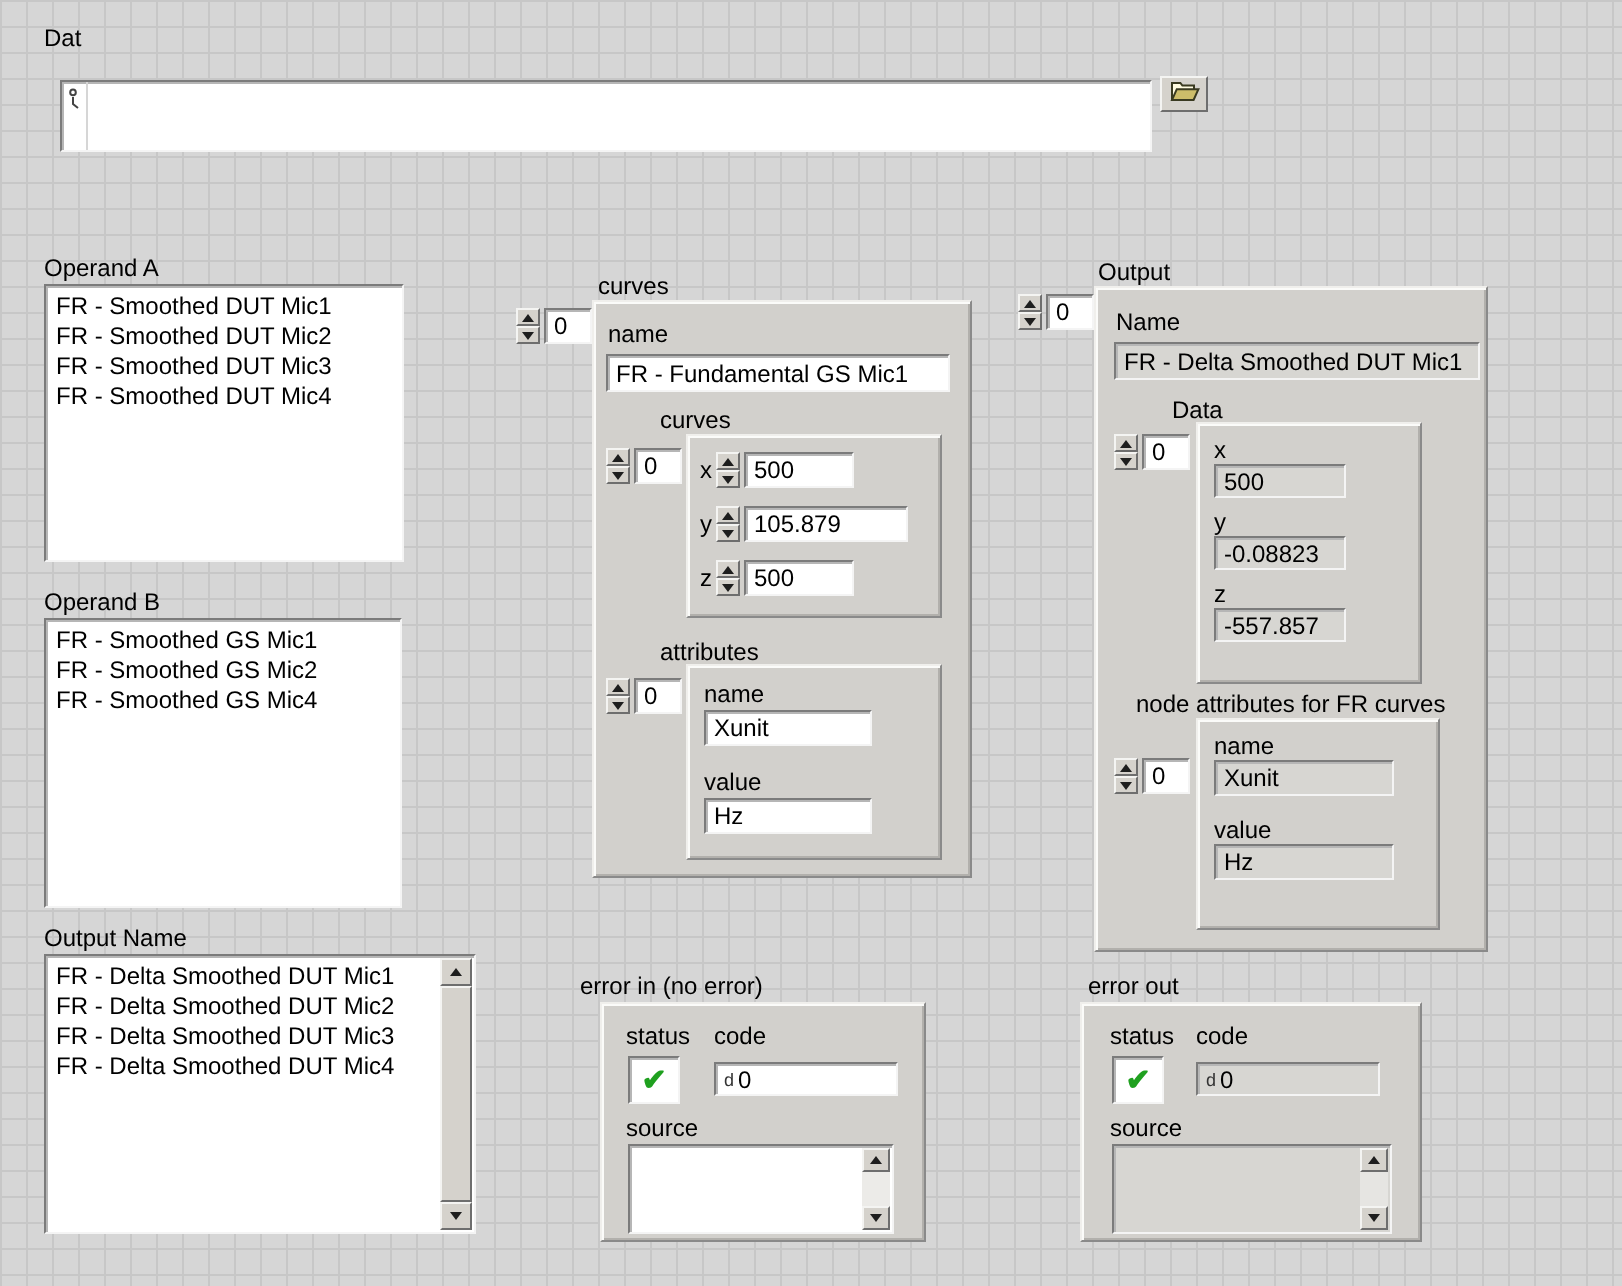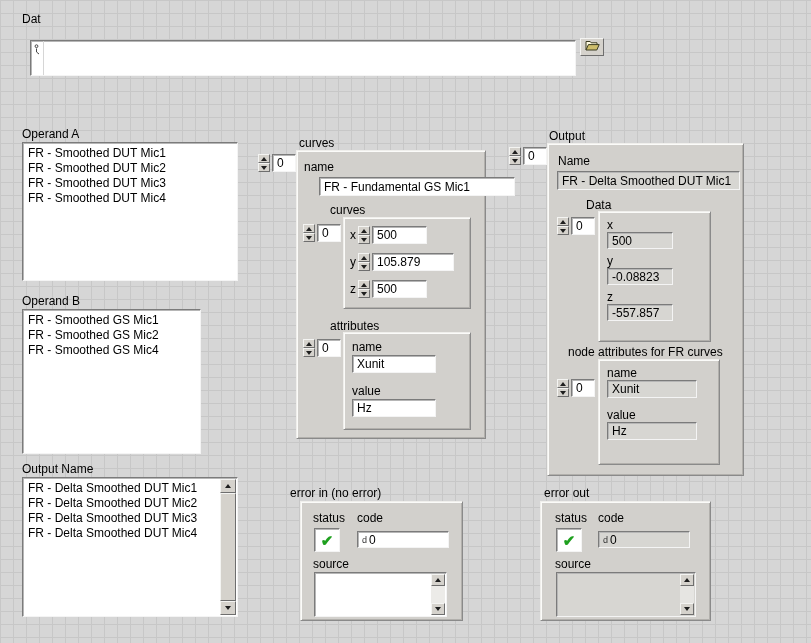--- a/index.html
+++ b/index.html
@@ -90,21 +90,21 @@
     <span>
       <svg width="15" height="11" viewBox="0 0 15 11">
           <path d="M1 10 V1.5 h4.2 l1 1.3 H12 v2.2" fill="#fffbe0" stroke="#3a3a20" stroke-width="1"></path>
           <path d="M1 10 L3.4 4.6 h10.8 L11.8 10 z" fill="#cdbd6a" stroke="#3a3a20" stroke-width="1"></path>
         </svg>
     </span>
   </div>
 
 
   <div class="abs lbl" style="left:22px;top:127px">Operand A</div>
-  <div class="abs listbox" style="left:22px;top:142px;width:216px;height:139px">
+  <div class="abs listbox" style="left:22px;top:142px;width:180px;height:139px">
     <div class="list-item">FR - Smoothed DUT Mic1</div>
     <div class="list-item">FR - Smoothed DUT Mic2</div>
     <div class="list-item">FR - Smoothed DUT Mic3</div>
     <div class="list-item">FR - Smoothed DUT Mic4</div>
   </div>
 
   <div class="abs lbl" style="left:22px;top:294px">Operand B</div>
   <div class="abs listbox" style="left:22px;top:309px;width:179px;height:145px">
     <div class="list-item">FR - Smoothed GS Mic1</div>
     <div class="list-item">FR - Smoothed GS Mic2</div>
@@ -137,21 +137,21 @@
         </span>
       <span class="spin-btn">
           <span class="tri-down"></span>
         </span>
     </span>
     <span class="spin-val">0</span>
   </div>
   <div class="abs lbl" style="left:299px;top:136px">curves</div>
   <div class="abs cluster" style="left:296px;top:150px;width:190px;height:289px">
     <div class="abs lbl" style="left:7px;top:9px">name</div>
-    <div class="abs field" style="left:22px;top:26px;width:196px;height:19px">FR - Fundamental GS Mic1</div>
+    <div class="abs field" style="left:6px;top:26px;width:172px;height:19px">FR - Fundamental GS Mic1</div>
 
     <div class="abs lbl" style="left:33px;top:52px">curves</div>
     <div class="abs spinrow" style="left:6px;top:73px">
       <span class="spin-col">
         <span class="spin-btn">
             <span class="tri-up"></span>
           </span>
         <span class="spin-btn">
             <span class="tri-down"></span>
           </span>

